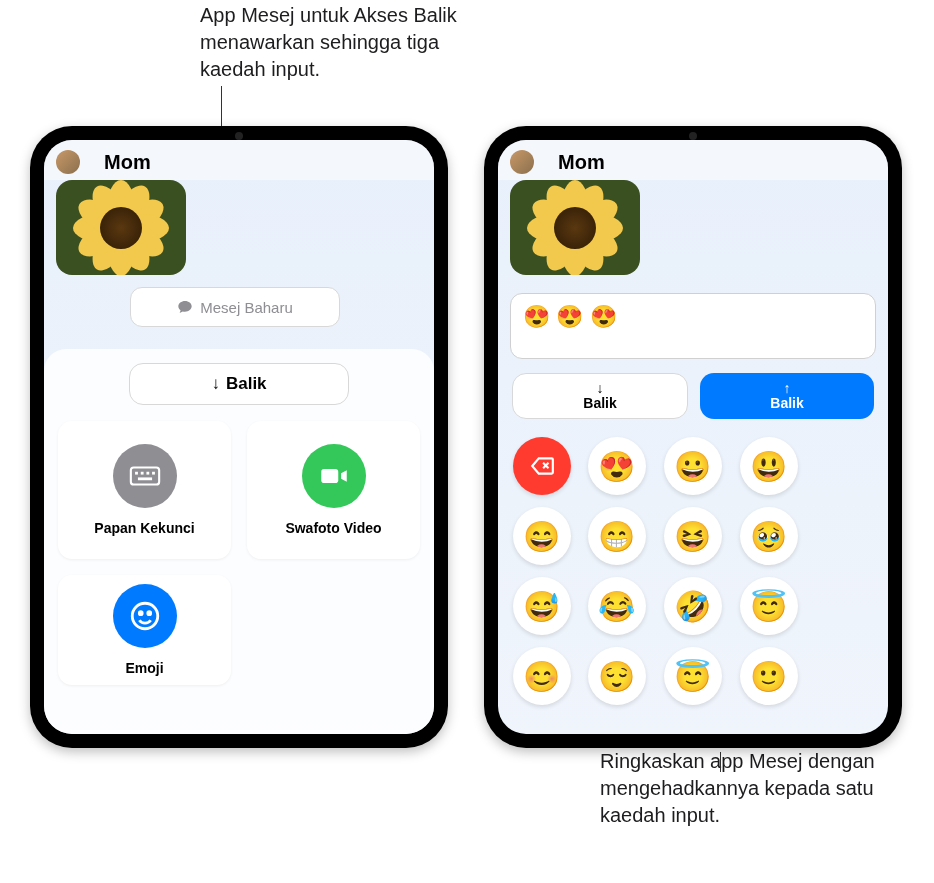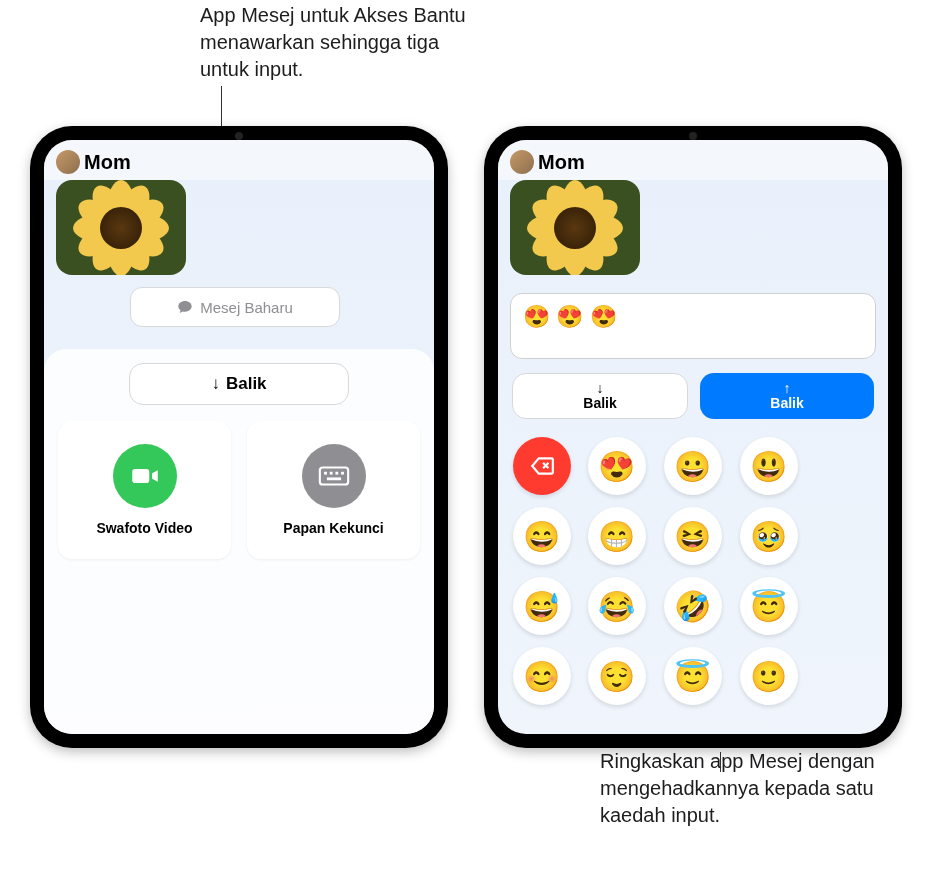--- a/index.html
+++ b/index.html
@@ -58,21 +58,21 @@
       background: linear-gradient(180deg, #e8f0fb 0%, #f0f5fc 100%);
       border-radius: 28px;
       overflow: hidden;
       display: flex;
       flex-direction: column;
     }
 
     .chat-header {
       display: flex;
       align-items: center;
-      gap: 4px;
+      gap: 24px;
       padding: 10px 12px 6px 12px;
       background: rgba(255,255,255,0.5);
       text-align: right;
     }
     .avatar {
       width: 24px;
       height: 24px;
       border-radius: 50%;
       background: linear-gradient(135deg, #c89968, #8b6f4e);
       flex-shrink: 0;
@@ -240,21 +240,21 @@
     }
     .emoji-key.delete {
       background: #ff3b30;
       color: #fff;
     }
     .emoji-key.delete svg { width: 26px; height: 26px; }
   </style>
 </head>
 <body>
 
-<div class="callout callout-top">App Mesej untuk Akses Bantu menawarkan sehingga tiga untuk input.</div>
+<div class="callout callout-top">App Mesej untuk Akses Balik menawarkan sehingga tiga kaedah input.</div>
 <div class="callout-line line-top"></div>
 <div class="callout callout-bottom">Ringkaskan app Mesej dengan mengehadkannya kepada satu kaedah input.</div>
 <div class="callout-line line-bottom"></div>
 
 <div class="devices">
 
   <div class="ipad">
     <div class="screen">
 
       <div class="chat-header">
@@ -292,43 +292,54 @@
       </div>
 
       <div class="input-panel">
         <div class="back-btn-wide">
           <span>↓</span>
           <span>Balik</span>
         </div>
 
         <div class="tile-grid">
           <div class="tile">
-            <div class="tile-icon green">
-              <svg viewBox="0 0 24 24" width="34" height="34" fill="#fff">
-                  <rect x="3" y="7" width="12" height="10" rx="2"></rect>
-                  <path d="M17 10l4-2v8l-4-2z"></path>
-                </svg>
-            </div>
-            <div class="tile-label">Swafoto Video</div>
-          </div>
-
-          <div class="tile">
             <div class="tile-icon gray">
               <svg viewBox="0 0 24 24" width="34" height="34" fill="#fff">
                   <rect x="2" y="6" width="20" height="12" rx="2" fill="none" stroke="#fff" stroke-width="1.5"></rect>
                   <rect x="5" y="9" width="2" height="2" fill="#fff"></rect>
                   <rect x="9" y="9" width="2" height="2" fill="#fff"></rect>
                   <rect x="13" y="9" width="2" height="2" fill="#fff"></rect>
                   <rect x="17" y="9" width="2" height="2" fill="#fff"></rect>
                   <rect x="7" y="13" width="10" height="2" fill="#fff"></rect>
                 </svg>
             </div>
             <div class="tile-label">Papan Kekunci</div>
           </div>
 
+          <div class="tile">
+            <div class="tile-icon green">
+              <svg viewBox="0 0 24 24" width="34" height="34" fill="#fff">
+                  <rect x="3" y="7" width="12" height="10" rx="2"></rect>
+                  <path d="M17 10l4-2v8l-4-2z"></path>
+                </svg>
+            </div>
+            <div class="tile-label">Swafoto Video</div>
+          </div>
+
+          <div class="tile cut">
+            <div class="tile-icon blue">
+              <svg viewBox="0 0 24 24" width="34" height="34" fill="none" stroke="#fff" stroke-width="2">
+                  <circle cx="12" cy="12" r="9"></circle>
+                  <circle cx="9" cy="10" r="1" fill="#fff"></circle>
+                  <circle cx="15" cy="10" r="1" fill="#fff"></circle>
+                  <path d="M8 15c1 1.5 2.5 2 4 2s3-.5 4-2"></path>
+                </svg>
+            </div>
+            <div class="tile-label">Emoji</div>
+          </div>
         </div>
       </div>
 
     </div>
   </div>
 
   <div class="ipad">
     <div class="screen">
 
       <div class="chat-header">

